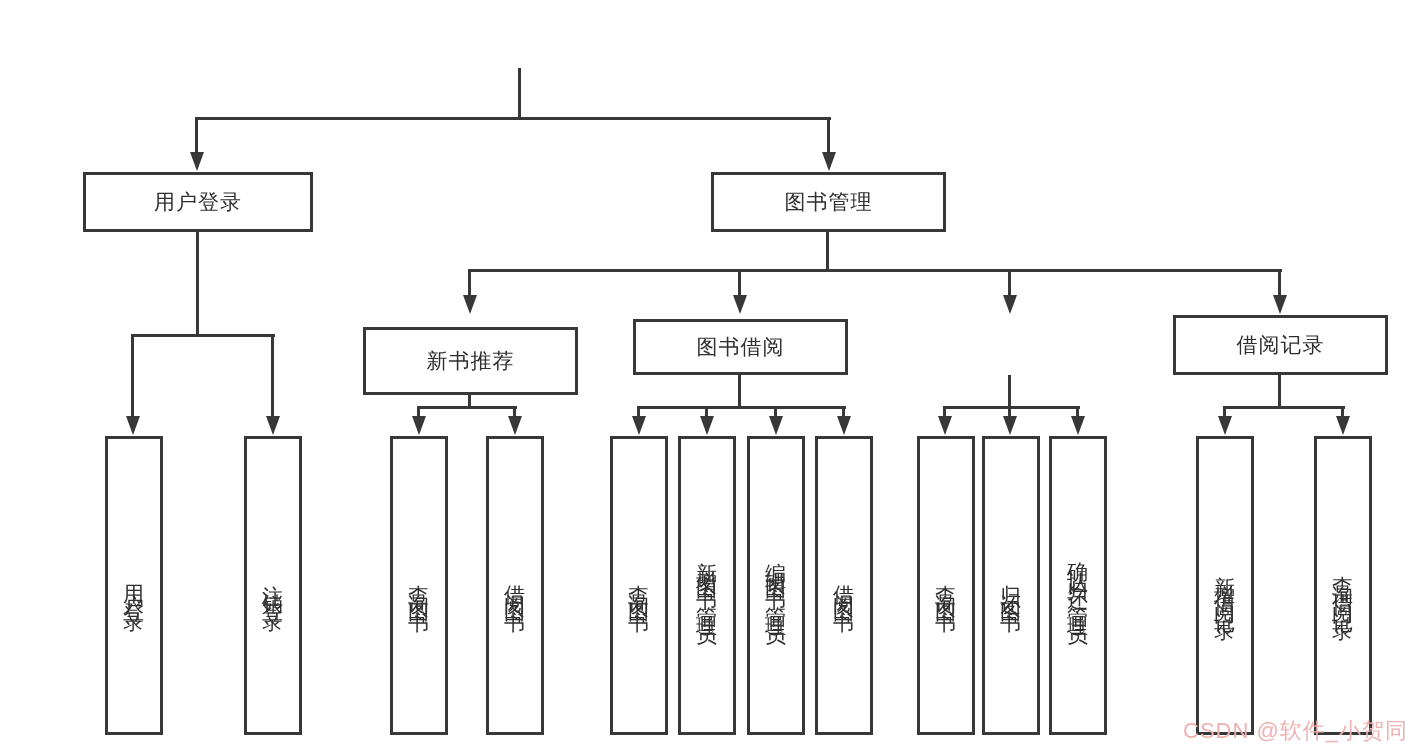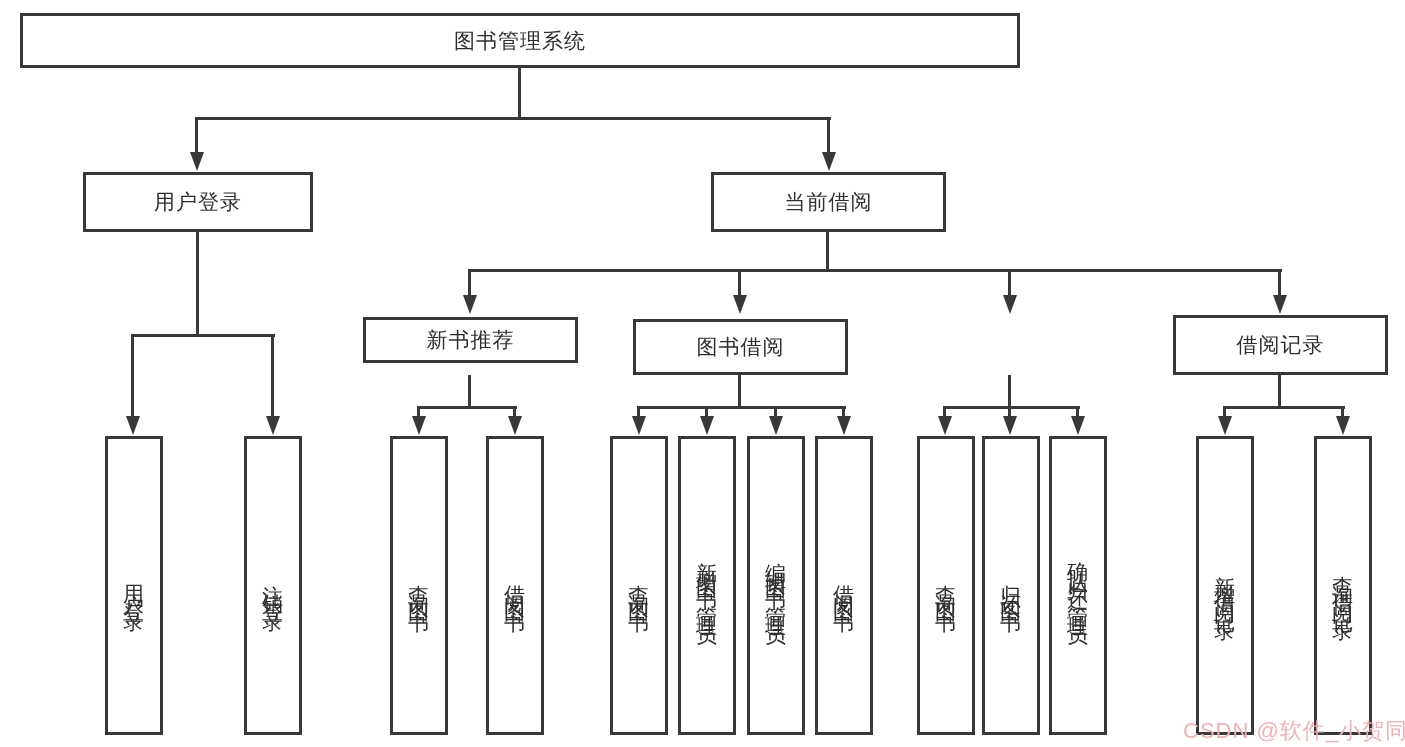--- a/index.html
+++ b/index.html
@@ -97,26 +97,25 @@
   <div class="vline" style="left:1076px;top:406px;height:11px"></div>
   <div class="ahead" style="left:1071px;top:416px"></div>
 
   <div class="vline" style="left:1278px;top:375px;height:33px"></div>
   <div class="hline" style="left:1223px;top:406px;width:122px"></div>
   <div class="vline" style="left:1223px;top:406px;height:11px"></div>
   <div class="ahead" style="left:1218px;top:416px"></div>
   <div class="vline" style="left:1341px;top:406px;height:11px"></div>
   <div class="ahead" style="left:1336px;top:416px"></div>
 
-  <div class="node" style="left:20px;top:13px;width:1000px;height:55px">图书管理系统</div>
 
   <div class="node" style="left:83px;top:172px;width:230px;height:60px">用户登录</div>
-  <div class="node" style="left:711px;top:172px;width:235px;height:60px">当前借阅</div>
+  <div class="node" style="left:711px;top:172px;width:235px;height:60px">图书管理</div>
 
-  <div class="node" style="left:363px;top:317px;width:215px;height:46px">新书推荐</div>
+  <div class="node" style="left:363px;top:327px;width:215px;height:68px">新书推荐</div>
   <div class="node" style="left:633px;top:319px;width:215px;height:56px">图书借阅</div>
   <div class="node" style="left:1173px;top:315px;width:215px;height:60px">借阅记录</div>
 
   <div class="node vtext" style="left:105px;top:436px;width:58px;height:299px">用户登录</div>
   <div class="node vtext" style="left:244px;top:436px;width:58px;height:299px">注销登录</div>
 
   <div class="node vtext" style="left:390px;top:436px;width:58px;height:299px">查询图书</div>
   <div class="node vtext" style="left:486px;top:436px;width:58px;height:299px">借阅图书</div>
 
   <div class="node vtext" style="left:610px;top:436px;width:58px;height:299px">查询图书</div>

